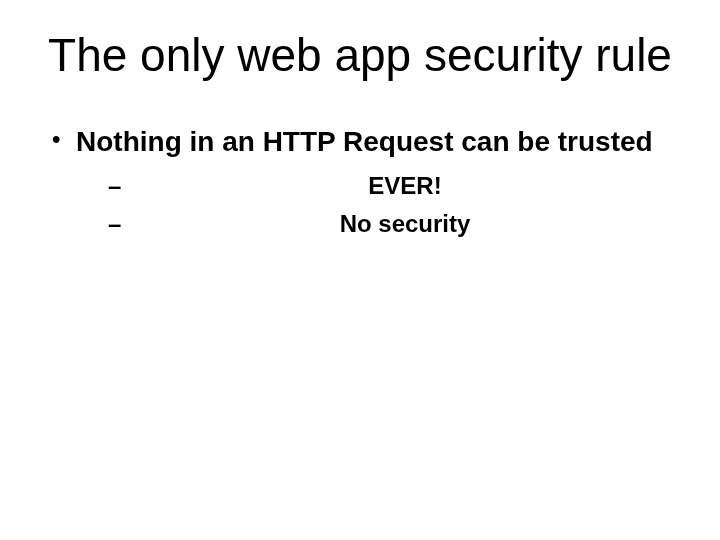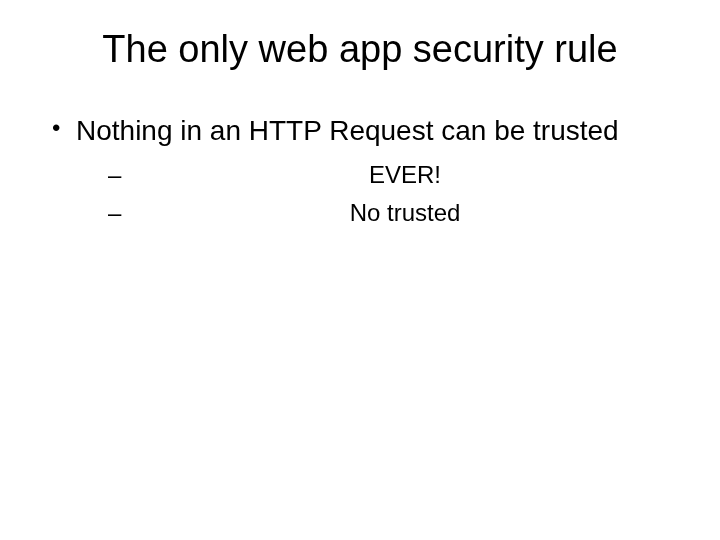--- a/index.html
+++ b/index.html
@@ -14,36 +14,37 @@
       font-family: Arial, Helvetica, sans-serif;
       color: #000000;
       overflow: hidden;
     }
     .slide {
       width: 100%;
       height: 100%;
       padding: 20px 40px;
     }
     .title {
-      font-size: 38px;
+      font-size: 46px;
       font-weight: normal;
       text-align: center;
       margin-top: 8px;
       margin-bottom: 42px;
     }
     .bullet-list {
       list-style: none;
       padding-left: 8px;
     }
     .bullet-item {
       font-size: 28px;
       line-height: 1.25;
       margin-bottom: 2px;
       position: relative;
       padding-left: 28px;
+      font-weight: bold;
     }
     .bullet-item::before {
       content: "•";
       position: absolute;
       left: 4px;
       top: 0;
       font-size: 24px;
     }
     .sub-list {
       list-style: none;
@@ -71,18 +72,18 @@
 <div class="slide">
   <h1 class="title">The only web app security rule</h1>
   <ul class="bullet-list">
     <li class="bullet-item">
       <span>Nothing in an HTTP Request can be trusted</span>
       <ul class="sub-list">
         <li class="sub-item">
           <span>EVER!</span>
         </li>
         <li class="sub-item">
-          <span>No trusted</span>
+          <span>No security</span>
         </li>
       </ul>
     </li>
   </ul>
 </div>
 
 </body></html>

